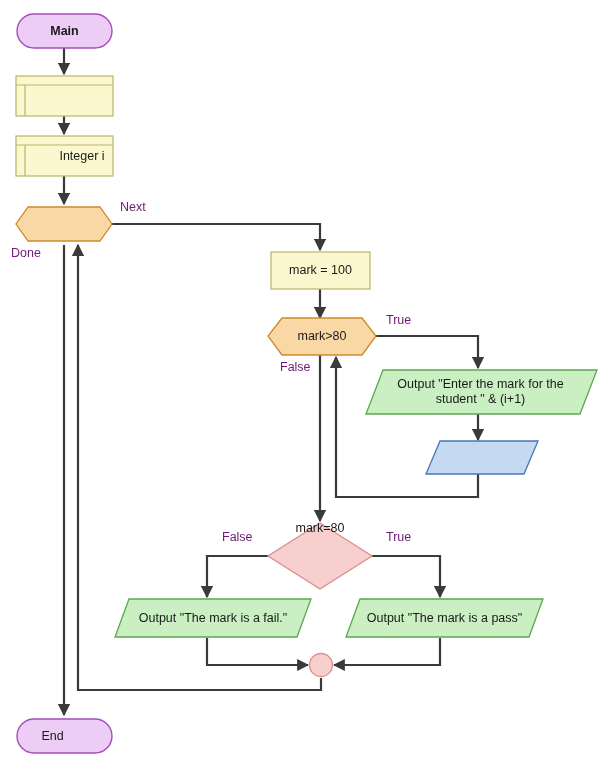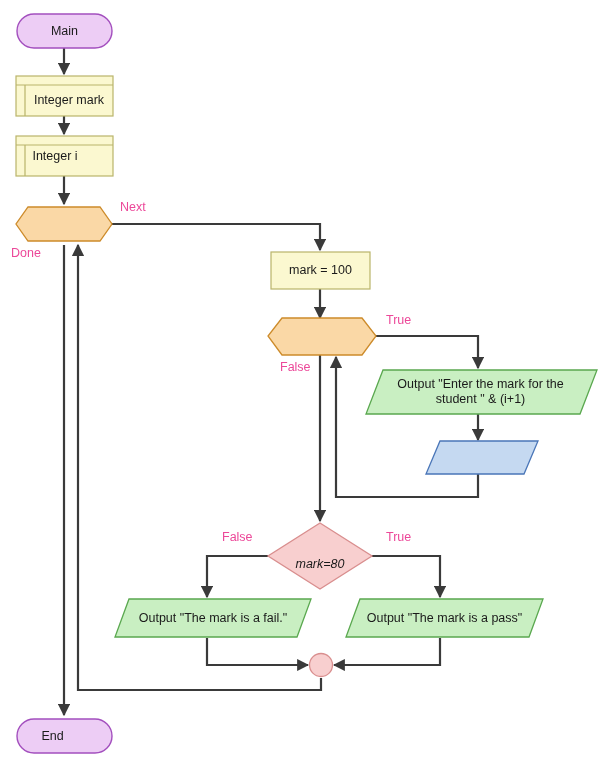--- a/index.html
+++ b/index.html
@@ -32,21 +32,21 @@
     text-align: center;
     font-size: 12.5px;
     color: #1a1a1a;
     line-height: 15px;
     pointer-events: none;
     white-space: pre-line;
   }
   .edge-label {
     position: absolute;
     font-size: 12.5px;
-    color: #ec4899;
+    color: #701a75;
     white-space: nowrap;
   }
 </style>
 </head>
 <body>
 
 <div id="flowchart-canvas">
 
   <svg id="flow-svg" viewBox="0 0 609 769">
     <defs>
@@ -103,35 +103,35 @@
       <polygon points="129,599 311,599 297,637 115,637" fill="#c9efc2" stroke="#5aa84f" stroke-width="1.3"></polygon>
 
       <polygon points="360,599 543,599 529,637 346,637" fill="#c9efc2" stroke="#5aa84f" stroke-width="1.3"></polygon>
 
       <circle cx="321" cy="665" r="11.5" fill="#f8cfcf" stroke="#d98e8e" stroke-width="1.3"></circle>
 
       <rect x="17" y="719" width="95" height="34" rx="17" ry="17" fill="#edcdf5" stroke="#a34fbe" stroke-width="1.4"></rect>
     </g>
   </svg>
 
-  <div class="node-label" style="left:17px; top:14px; width:95px; height:34px;">Main</div>
+  <div class="node-label" style="left:17px; top:14px; width:95px; height:34px;font-weight:bold;">Main</div>
 
-  <div class="node-label" style="left:25px; top:85px; width:88px; height:31px;">Integer mark</div>
 
-  <div class="node-label" style="left:11px; top:145px; width:88px; height:22px;">Integer i</div>
+  <div class="node-label" style="left:38px; top:145px; width:88px; height:22px;">Integer i</div>
 
 
   <div class="node-label" style="left:271px; top:252px; width:99px; height:37px;">mark = 100</div>
 
+  <div class="node-label" style="left:268px; top:318px; width:108px; height:37px;">mark&gt;80</div>
 
   <div class="node-label" style="left:378px; top:370px; width:205px; height:44px;">Output "Enter the mark for the
 student " &amp; (i+1)</div>
 
 
-  <div class="node-label" style="left:272px; top:548px; width:96px; height:32px;font-style:italic;">mark=80</div>
+  <div class="node-label" style="left:272px; top:512px; width:96px; height:32px;">mark=80</div>
 
   <div class="node-label" style="left:120px; top:599px; width:186px; height:38px;">Output "The mark is a fail."</div>
 
   <div class="node-label" style="left:351px; top:599px; width:187px; height:38px;">Output "The mark is a pass"</div>
 
   <div class="node-label" style="left:17px; top:719px; width:71px; height:34px;">End</div>
 
   <div class="edge-label" style="left:120px; top:200px;">Next</div>
 
   <div class="edge-label" style="left:11px; top:246px;">Done</div>

